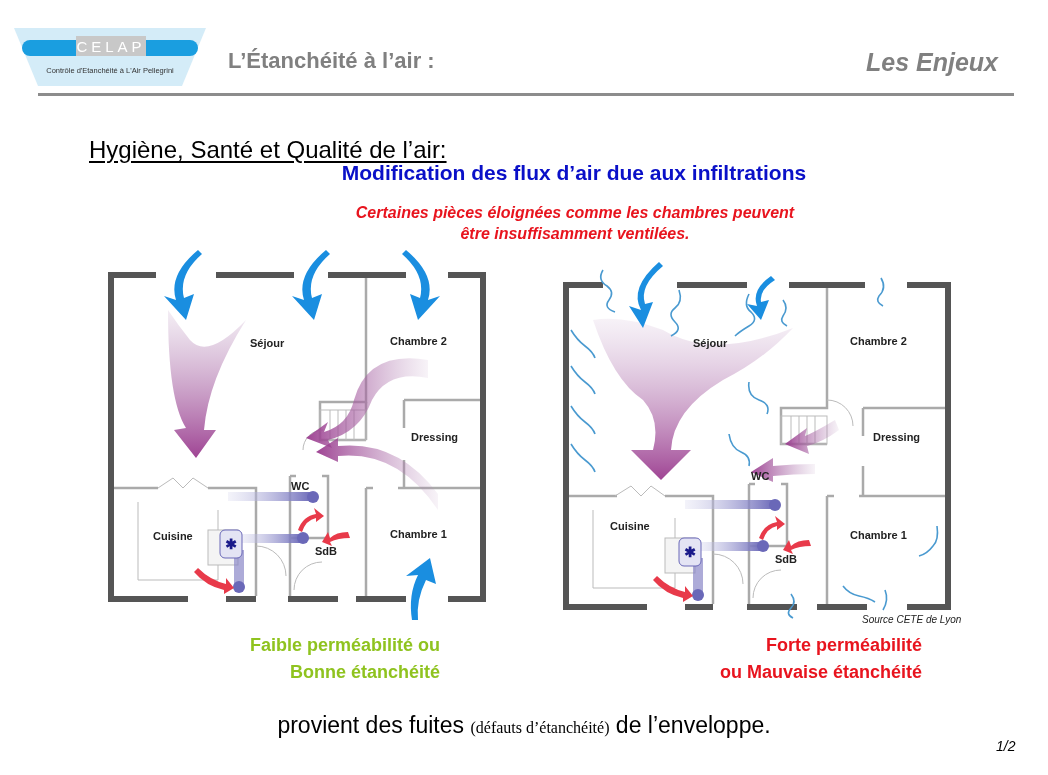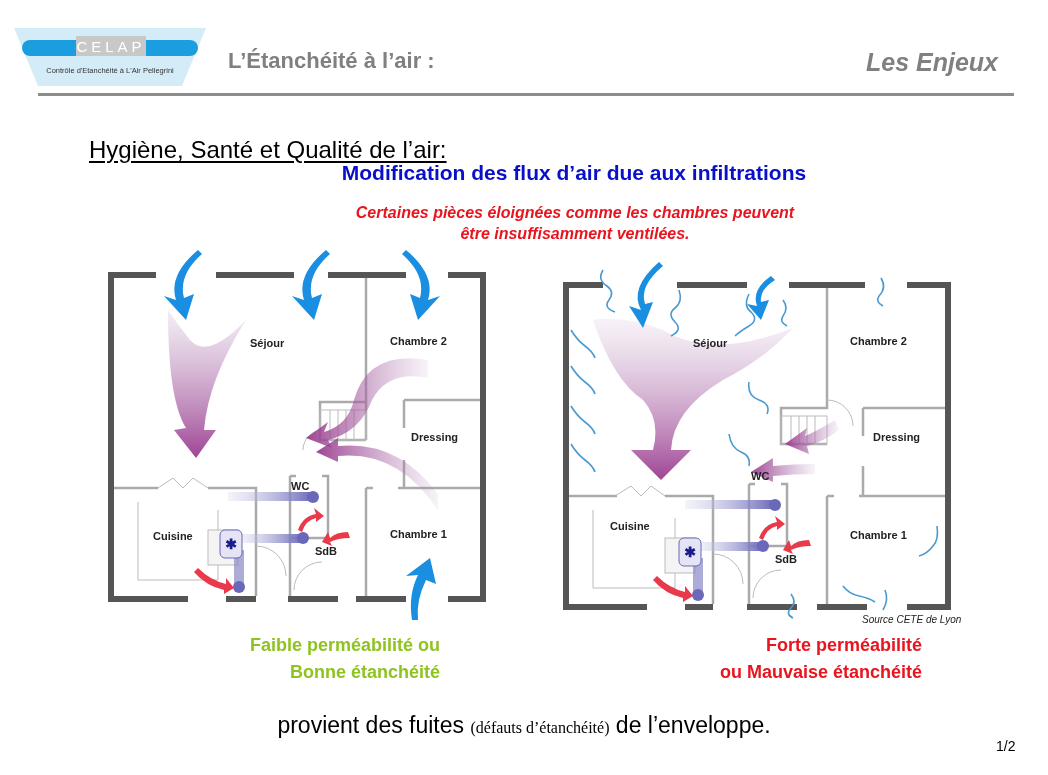--- a/index.html
+++ b/index.html
@@ -13,21 +13,21 @@
   .diagram-subtitle { position: absolute; left: 0; width: 1150px; top: 202px; text-align: center; font-size: 16px; font-weight: bold; font-style: italic; color: #e8141e; line-height: 21px; }
   .plan { position: absolute; }
   .plan-left { left: 98px; top: 250px; width: 400px; height: 370px; }
   .plan-right { left: 553px; top: 250px; width: 400px; height: 370px; }
   .source { position: absolute; left: 862px; top: 614px; font-size: 10px; font-style: italic; color: #222; }
   .caption { position: absolute; text-align: right; font-size: 18px; font-weight: bold; line-height: 27px; }
   .caption-good { left: 140px; width: 300px; top: 632px; color: #8fc31f; }
   .caption-bad { left: 622px; width: 300px; top: 632px; color: #e8141e; }
   .footer-text { position: absolute; left: 0; width: 1048px; top: 710px; text-align: center; font-size: 23px; line-height: 31px; color: #000; }
   .footer-text .small { font-size: 16px; font-family: Liberation Serif, serif; }
-  .page-num { position: absolute; left: 996px; top: 738px; font-size: 14px; color: #000; }
+  .page-num { position: absolute; left: 996px; top: 738px; font-size: 14px; color: #000; font-style: italic; }
   .room-label { font-family: "Liberation Sans", sans-serif; font-weight: bold; font-size: 11px; fill: #222; }
 </style>
 </head>
 <body>
 
 <div class="logo">
   <svg width="192" height="58" viewBox="0 0 192 58">
     <polygon points="0,0 192,0 168,58 24,58" fill="#d4ecf8"></polygon>
     <rect x="8" y="12" width="176" height="16" rx="8" fill="#1a9ee0"></rect>
     <rect x="62" y="8" width="70" height="20" fill="#c8c8c8"></rect>

